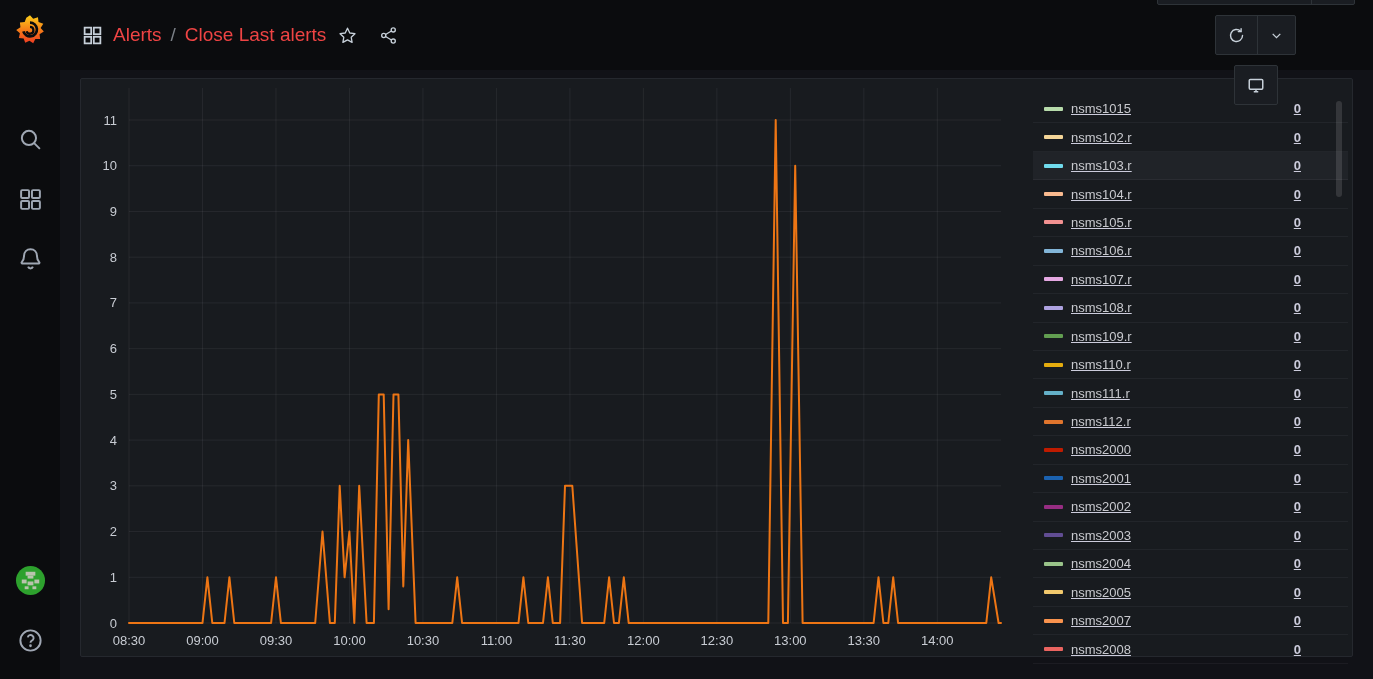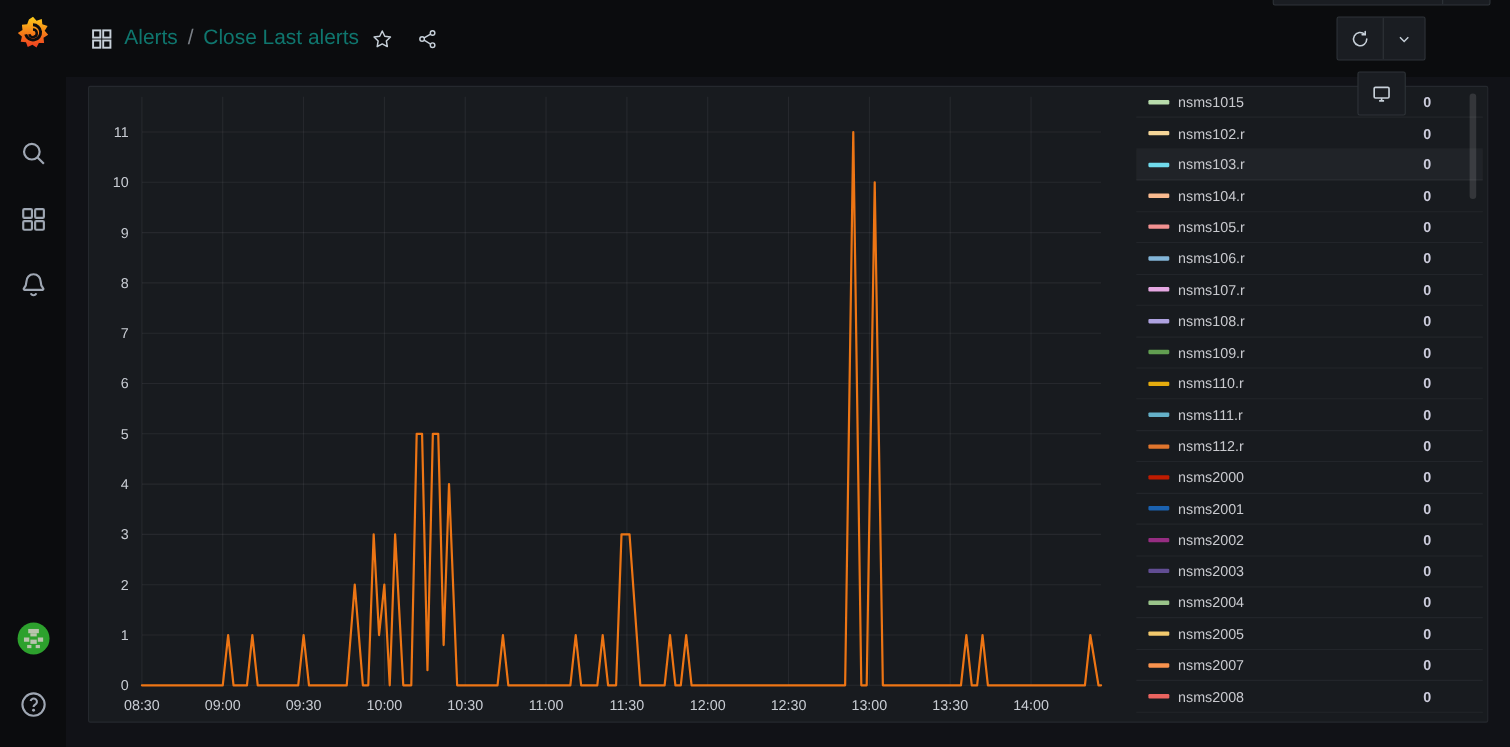--- a/index.html
+++ b/index.html
@@ -11,34 +11,34 @@
     position:relative;
   }
   
   .sidebar { position:absolute; left:0; top:0; width:60px; height:679px; background:#0b0c0e; z-index:3; }
   .side-icon { position:absolute; left:0; width:60px; display:flex; justify-content:center; color:#9fa7b3; cursor:pointer; }
   .side-icon svg { display:block; }
   
   .header { position:absolute; left:60px; top:0; width:1313px; height:70px; background:#0b0c0e; display:flex; align-items:center; padding:0 18px 0 22px; z-index:2; }
   .crumb { display:flex; align-items:center; color:#d8d9da; }
   .crumb .grid-ic { color:#c7d0d9; margin-right:10px; display:flex; }
-  .crumb-link { font-size:19px; color:#0f766e; cursor:pointer; }
+  .crumb-link { font-size:19px; color:#ef4444; cursor:pointer; }
   .crumb-sep { font-size:19px; color:#7b8087; margin:0 9px; }
   .hdr-iconbtn { background:none; border:none; color:#c7d0d9; margin-left:14px; cursor:pointer; display:flex; align-items:center; padding:4px; }
   .hdr-right { margin-left:auto; display:flex; align-items:center; gap:10px;flex-direction:column; }
   .btn-group { display:flex; align-items:stretch; height:40px; background:#1a1d22; border:1px solid #2e3338; border-radius:2px; overflow:hidden; }
   .btn-seg { display:flex; align-items:center; gap:8px; padding:0 12px; color:#c7d0d9; font-size:14px; font-weight:700; cursor:pointer; background:transparent; border:none; }
   .btn-seg + .btn-seg { border-left:1px solid #2e3338; }
   .btn-seg svg { display:block; }
   
   .content { position:absolute; left:60px; top:0; width:1313px; height:679px; background:#111217; z-index:1; }
   .panel { position:absolute; left:20px; top:78px; width:1273px; height:579px; background:#181b1f; border:1px solid #25282e; border-radius:2px; }
   .chart-canvas { position:absolute; left:0; top:0; width:952px; height:579px; cursor:crosshair; }
   
-  .legend { position:absolute; left:952px; top:0; width:315px; height:579px; }
+  .legend { position:absolute; left:952px; top:16px; width:315px; height:579px;text-decoration:underline; }
   .legend-row { display:flex; align-items:center; height:28.45px; padding:0 47px 0 11px; border-bottom:1px solid rgba(204,204,220,0.06); cursor:pointer; }
   .legend-row.hl { background:rgba(204,204,220,0.05); }
   .dash { width:19px; height:4px; border-radius:1px; margin-right:8px; flex:none; }
   .l-label { font-size:13px; color:#c8c9ce; white-space:nowrap; }
   .l-value { margin-left:auto; font-size:13px; font-weight:700; color:#ccccdc; }
   .scroll-thumb { position:absolute; right:6px; top:6px; width:6px; height:96px; border-radius:3px; background:rgba(255,255,255,0.12); cursor:grab; }
   text { font-family:"Liberation Sans", sans-serif; }
 </style>
 </head>
 <body>

